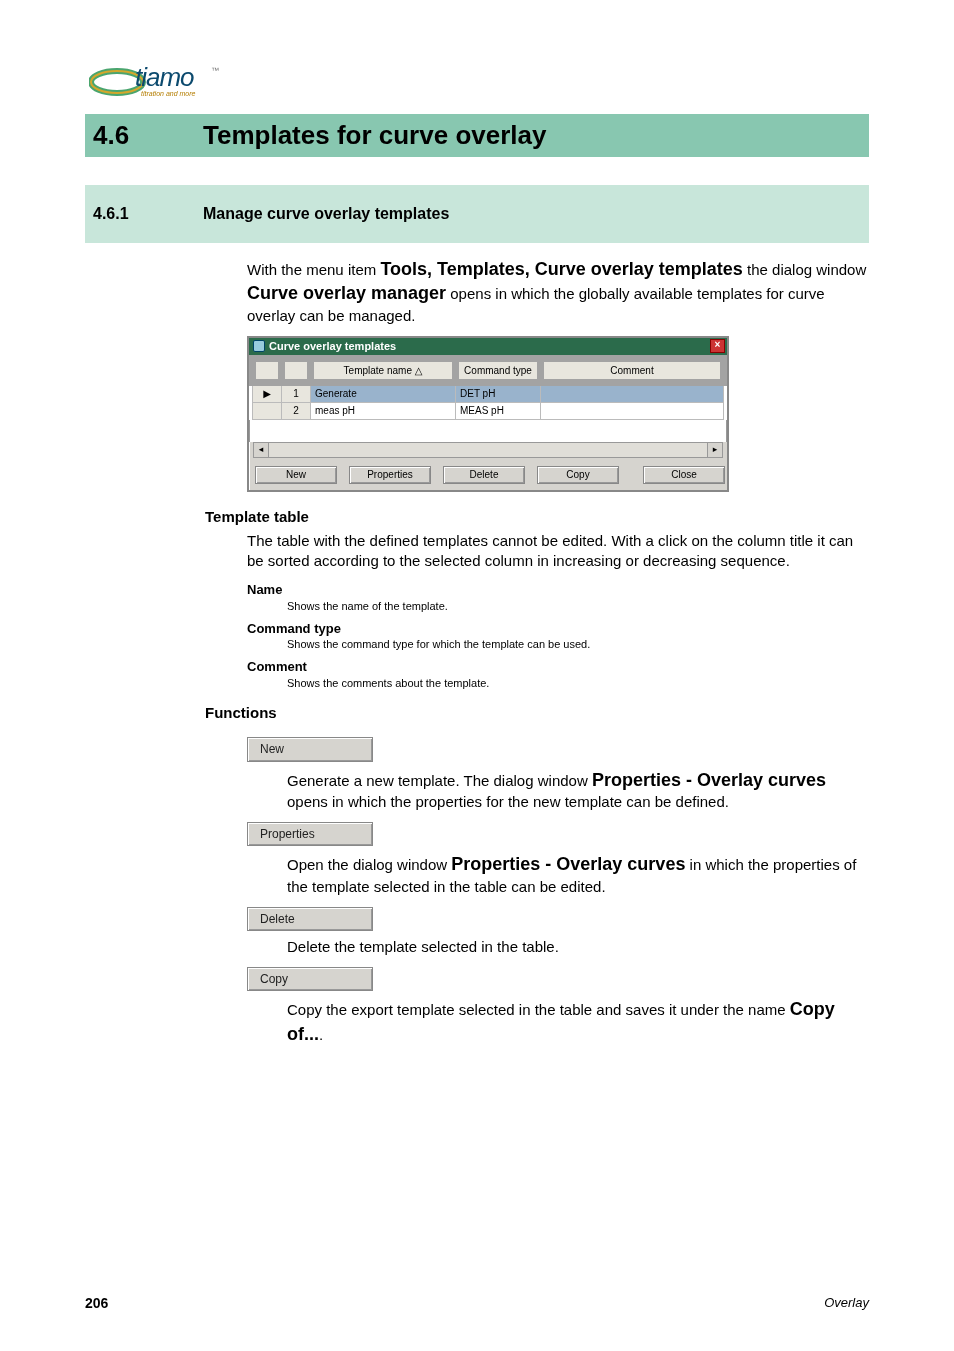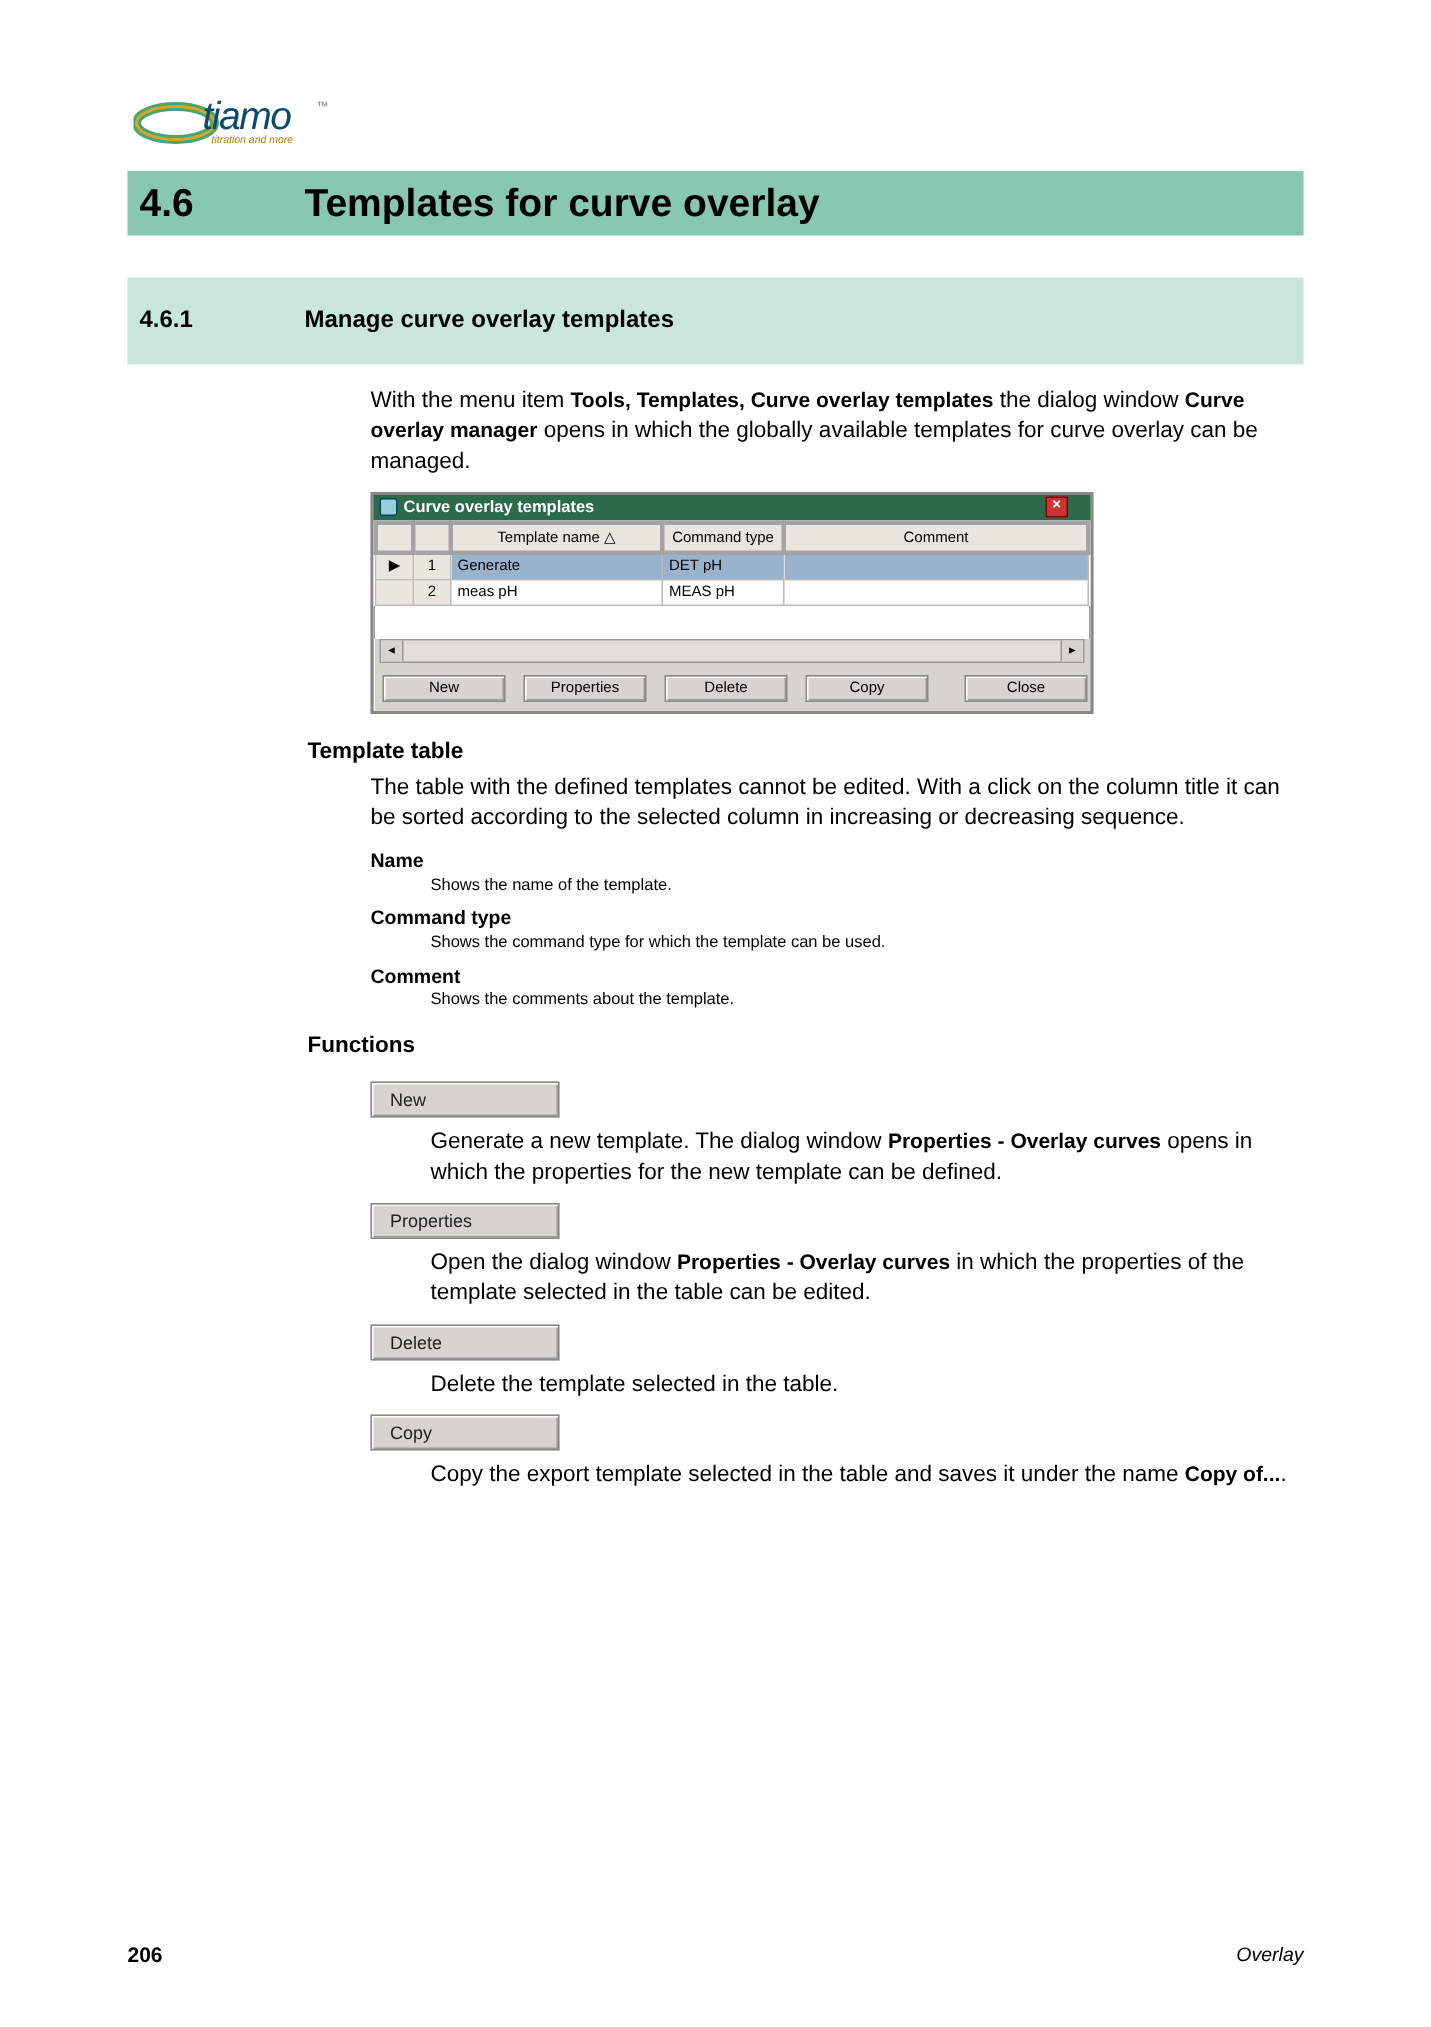--- a/index.html
+++ b/index.html
@@ -86,21 +86,21 @@
     font-size: 16px;
     font-weight: 900;
   }
 
   .body {
     margin-left: 162px;
     font-size: 15px;
     line-height: 1.35;
   }
   .body p { margin: 0 0 10px 0; }
-  .body .bold { font-weight: bold; font-size: 14px; }
+  .body .bold { font-weight: bold; font-size: 18px; }
 
   .sec-title-outdent {
     margin-left: 120px;
     font-size: 15px;
     font-weight: 900;
     margin-top: 14px;
     margin-bottom: 6px;
   }
 
   .def-term {
@@ -123,21 +123,21 @@
     font-family: Tahoma, Arial, sans-serif;
     font-size: 10px;
     margin: 6px 0 16px 0;
   }
   .titlebar {
     background: #2b6b4b;
     color: #fff;
     display: flex;
     justify-content: space-between;
     align-items: center;
-    padding: 1px 15px 1px 4px;
+    padding: 1px 2px 1px 4px;
     font-weight: bold;
     font-size: 11px;
   }
   .titlebar .tb-left { display: flex; align-items: center; gap: 4px;}
   .win-icon { width:10px; height:10px; background:#9cd; border:1px solid #046; border-radius:2px;}
   .tb-close {
     width: 13px; height: 12px;
     background: #c33;
     color: #fff;
     text-align: center;
@@ -148,21 +148,21 @@
     cursor: pointer;
   }
   .wtable {
     width: 100%;
     border-collapse: collapse;
     background: #fff;
     table-layout: fixed;
   }
   .wtable th {
     background: #e8e6de;
-    border: 3px solid #a3a3a3;
+    border: 7px solid #a3a3a3;
     font-weight: normal;
     font-size: 10px;
     padding: 2px 4px;
     text-align: center;
   }
   .wtable th.name { width: 130px; text-align: center;}
   .wtable th.cmd  { width: 70px; }
   .wtable th.idx { width: 14px; }
   .wtable th.ptr { width: 14px; }
   .wtable td {

